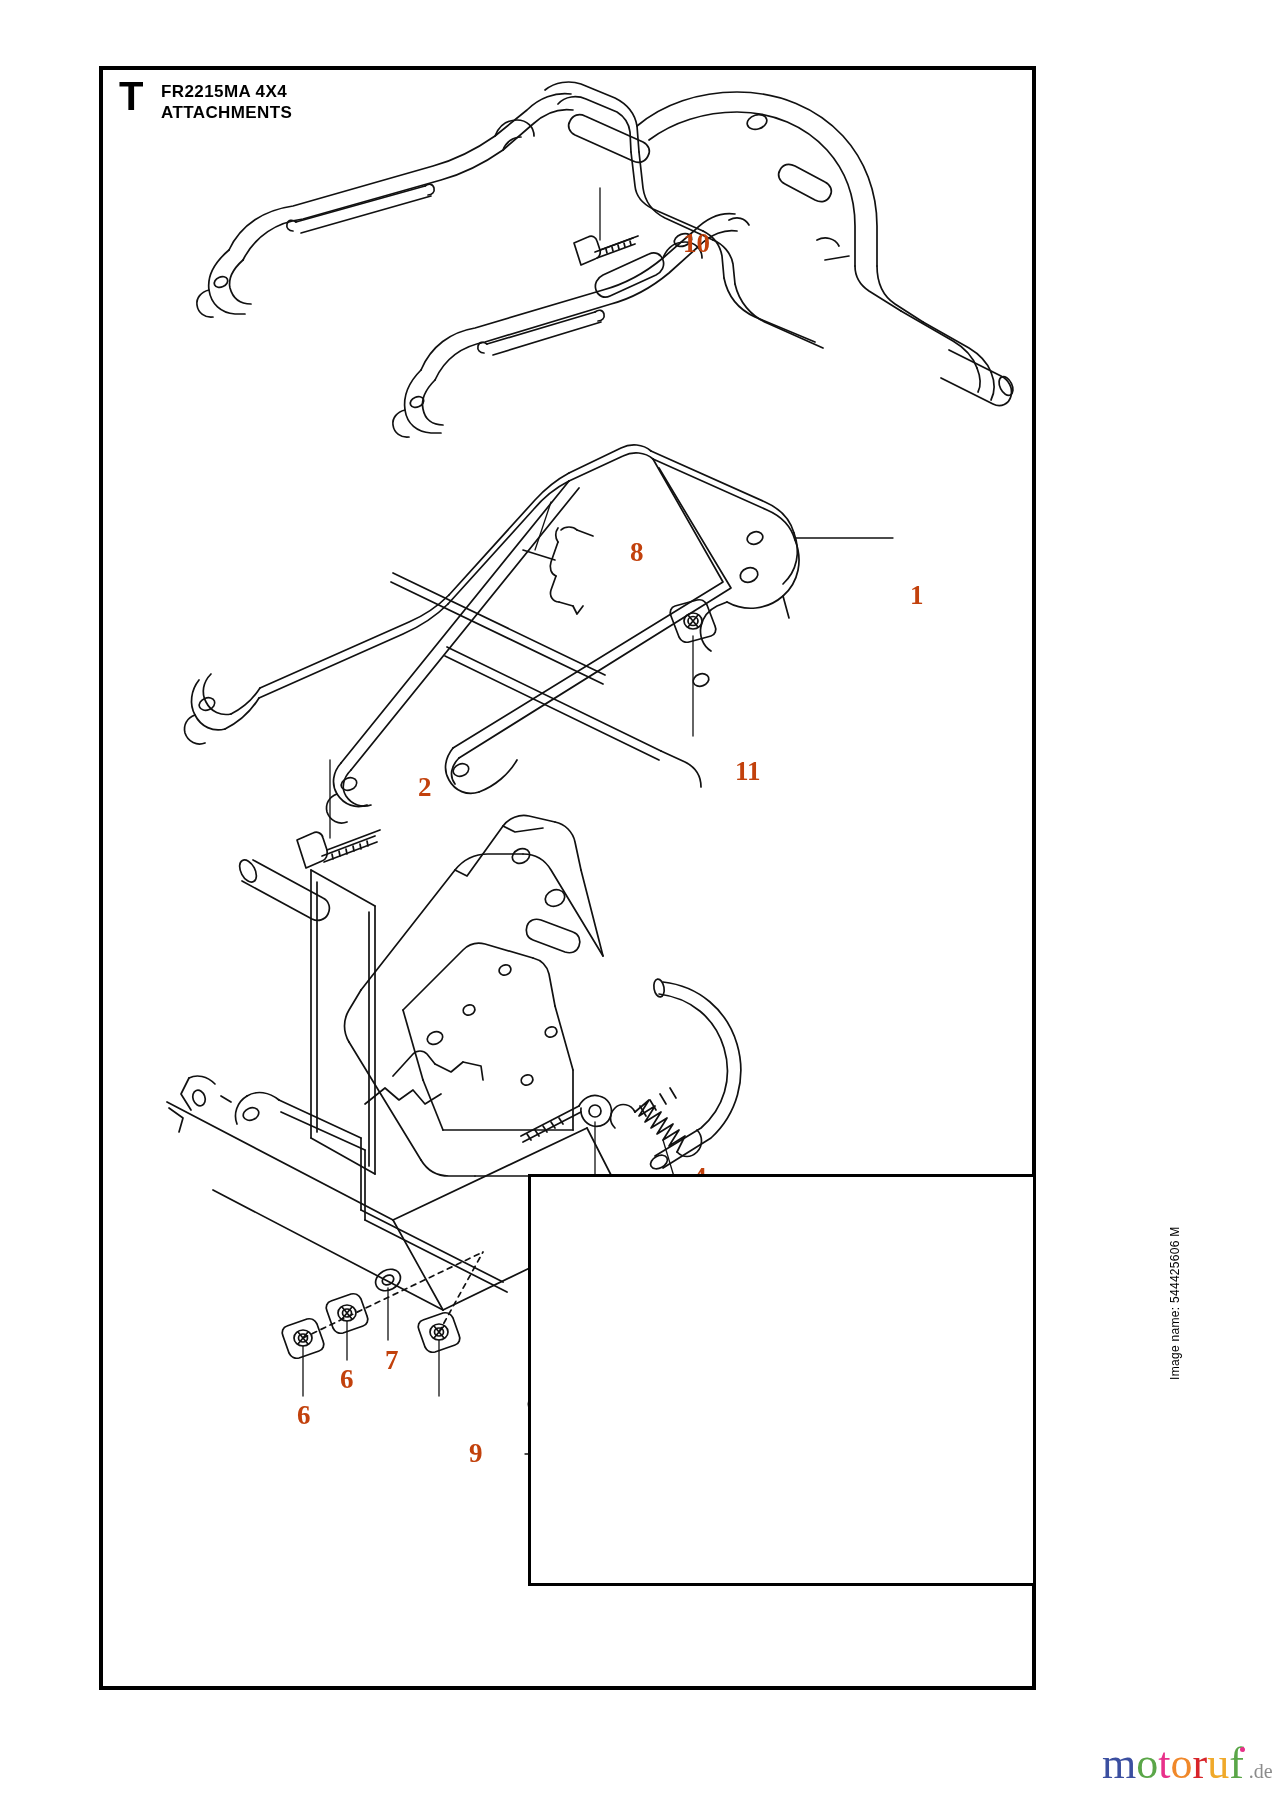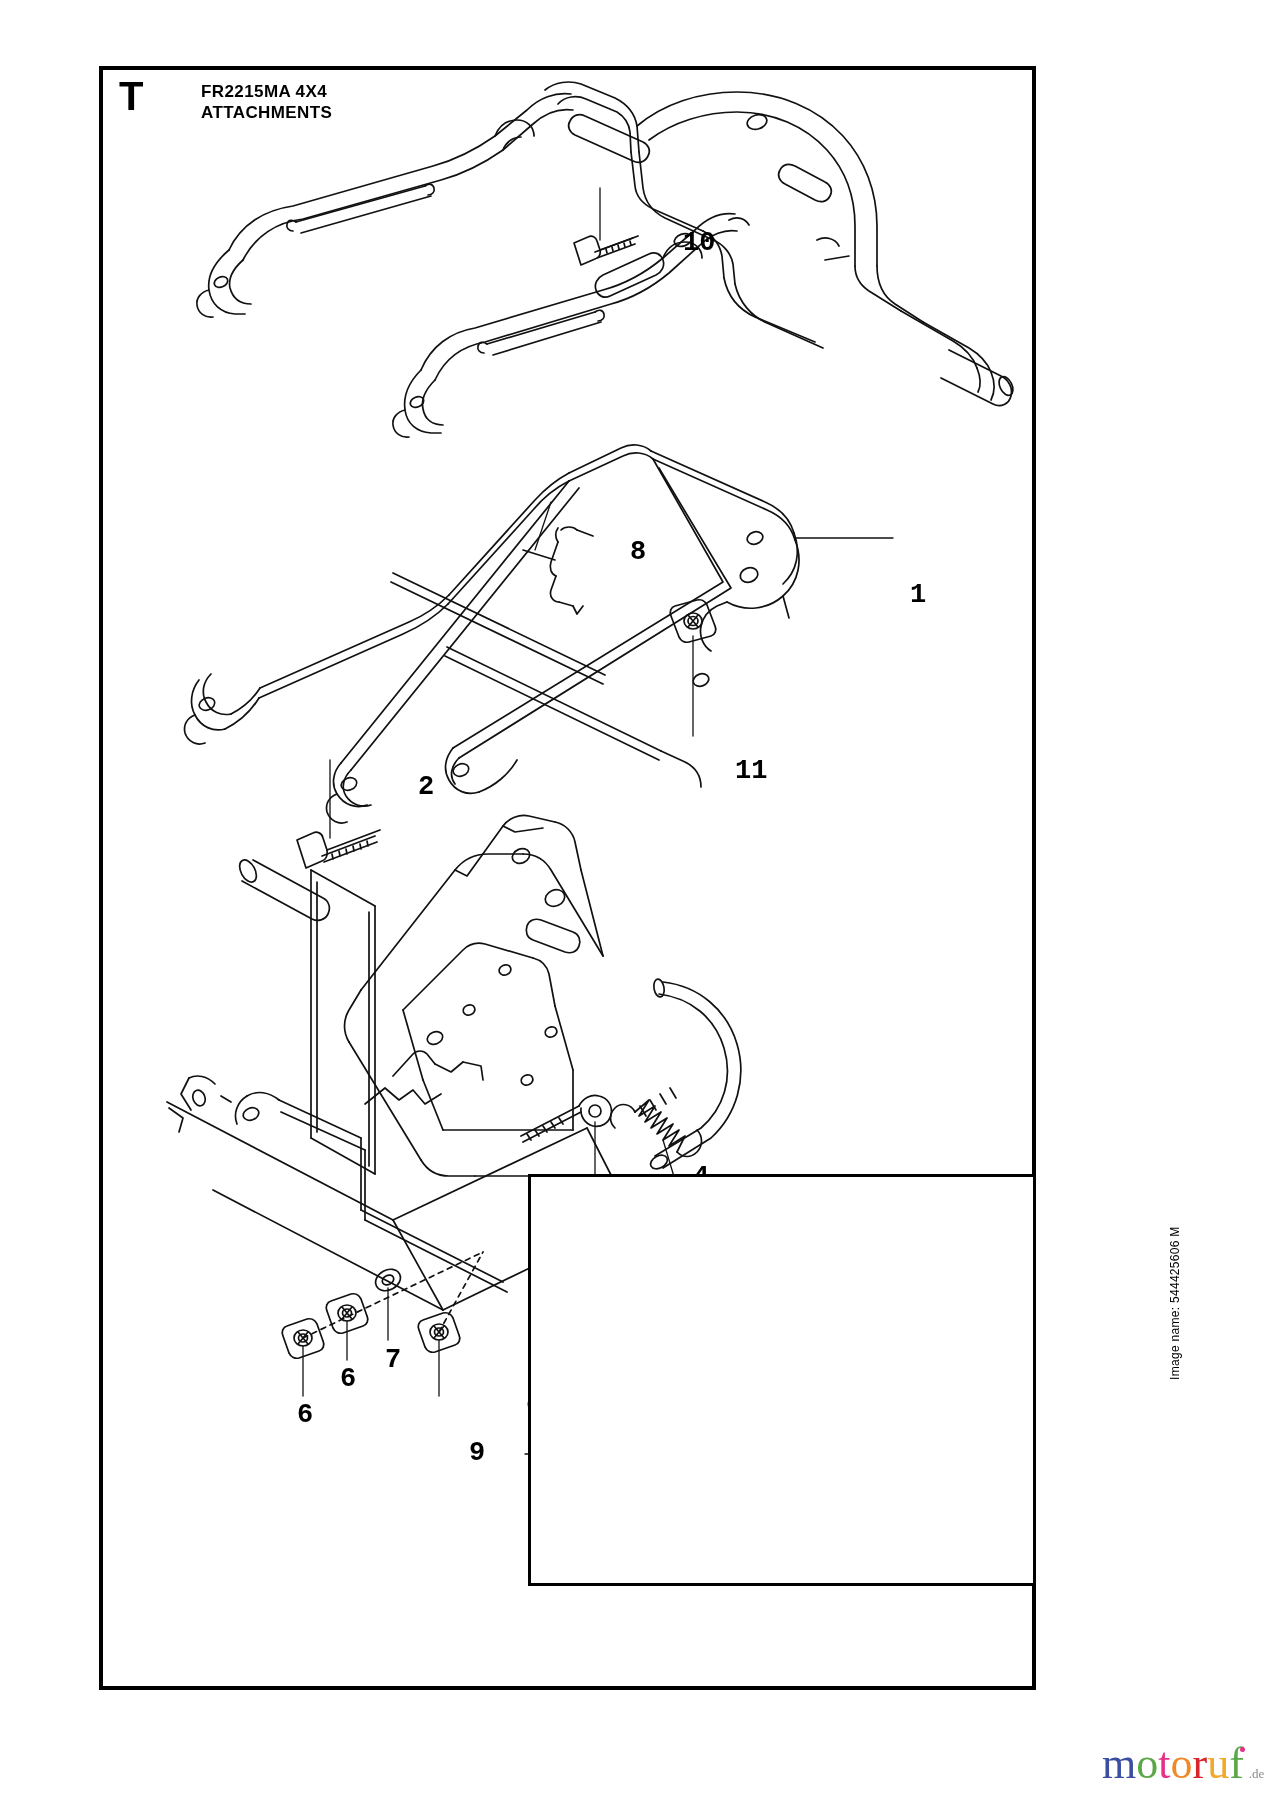--- a/index.html
+++ b/index.html
@@ -14,53 +14,53 @@
     position:absolute;left:99px;top:66px;width:937px;height:1624px;
     border:4px solid #000;box-sizing:border-box;background:#fff;
   }
   
   #hdr{position:absolute;left:16px;top:12px;display:flex;align-items:flex-start;}
   #hdr-letter{
     font-size:40px;font-weight:bold;line-height:0.9;color:#000;
     font-family:"Liberation Sans", sans-serif;width:42px;
     text-align:left;margin-top:-4px;
   }
-  #hdr-lines{font-size:17px;font-weight:bold;line-height:1.22;letter-spacing:0.4px;color:#000;margin-left:40px;}
+  #hdr-lines{font-size:17px;font-weight:bold;line-height:1.22;letter-spacing:0.4px;color:#000;}
   
   #inset{
     position:absolute;left:425px;top:1104px;width:508px;height:412px;
     border:3px solid #000;box-sizing:border-box;background:#fff;
   }
   
   #art{position:absolute;left:0;top:0;width:937px;height:1624px;}
   
   .callout{
-    position:absolute;font-size:27px;font-weight:bold;color:#000000;
-    font-family:Liberation Mono, monospace;line-height:1;
+    position:absolute;font-size:27px;font-weight:bold;color:#c2410c;
+    font-family:Liberation Serif, serif;line-height:1;
     white-space:nowrap;
   }
   
   #imgname{
     position:absolute;left:1168px;top:1380px;
     font-size:12px;color:#000;font-family:"Liberation Sans", sans-serif;
     transform:rotate(-90deg);transform-origin:left top;
     white-space:nowrap;letter-spacing:0.3px;
   }
   
   #logo{
     position:absolute;left:1102px;top:1742px;
     font-family:"Liberation Serif", serif;font-size:44px;line-height:1;
     white-space:nowrap;
   }
   #logo .l{display:inline-block;}
   #logo .dot{
     display:inline-block;width:5px;height:5px;border-radius:50%;
     background:#e8308a;position:relative;top:-26px;left:-4px;
   }
-  #logo .de{font-size:13px;color:#8b8b8b;letter-spacing:0px;margin-top:48px;}
+  #logo .de{font-size:20px;color:#8b8b8b;letter-spacing:0px;margin-top:48px;}
 </style>
 </head>
 <body>
 
 <div id="page">
 
   <div id="frame">
 
     <div id="hdr">
       <div id="hdr-letter">T</div>

